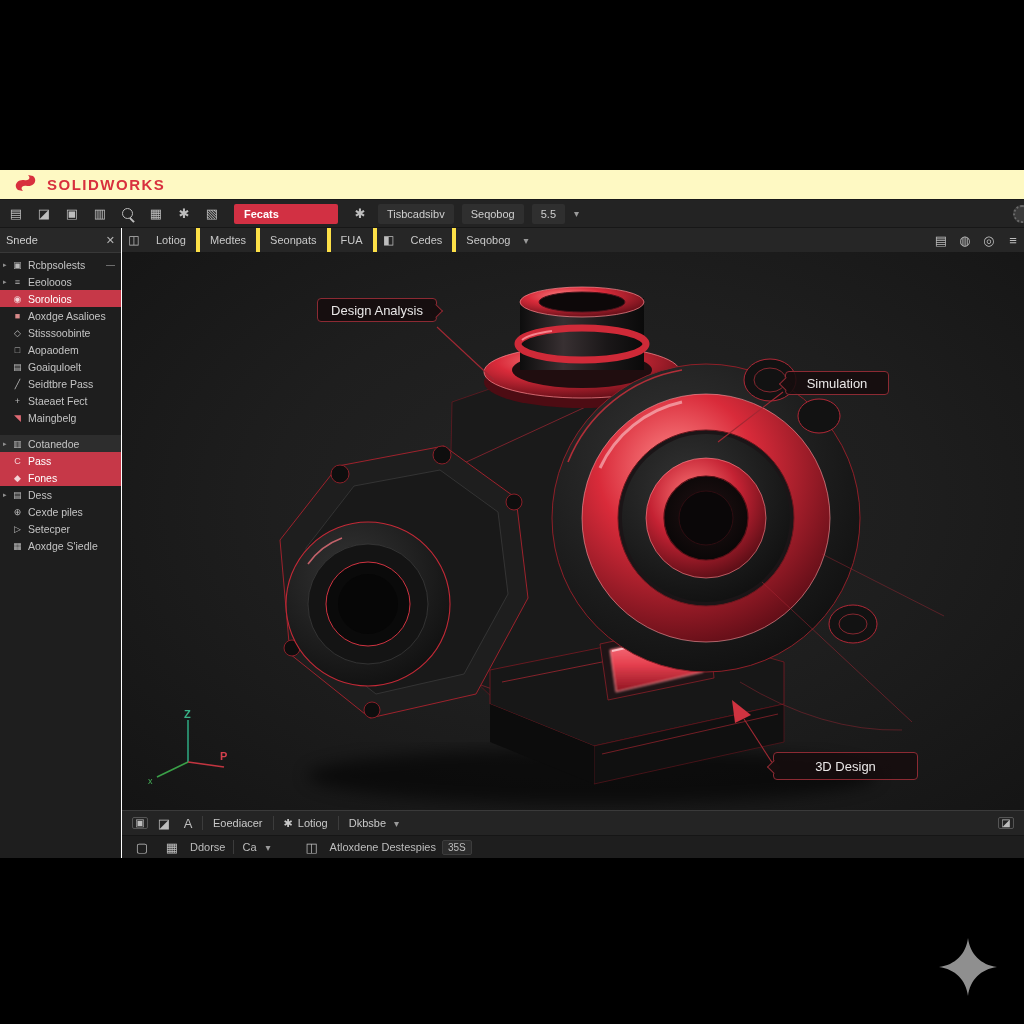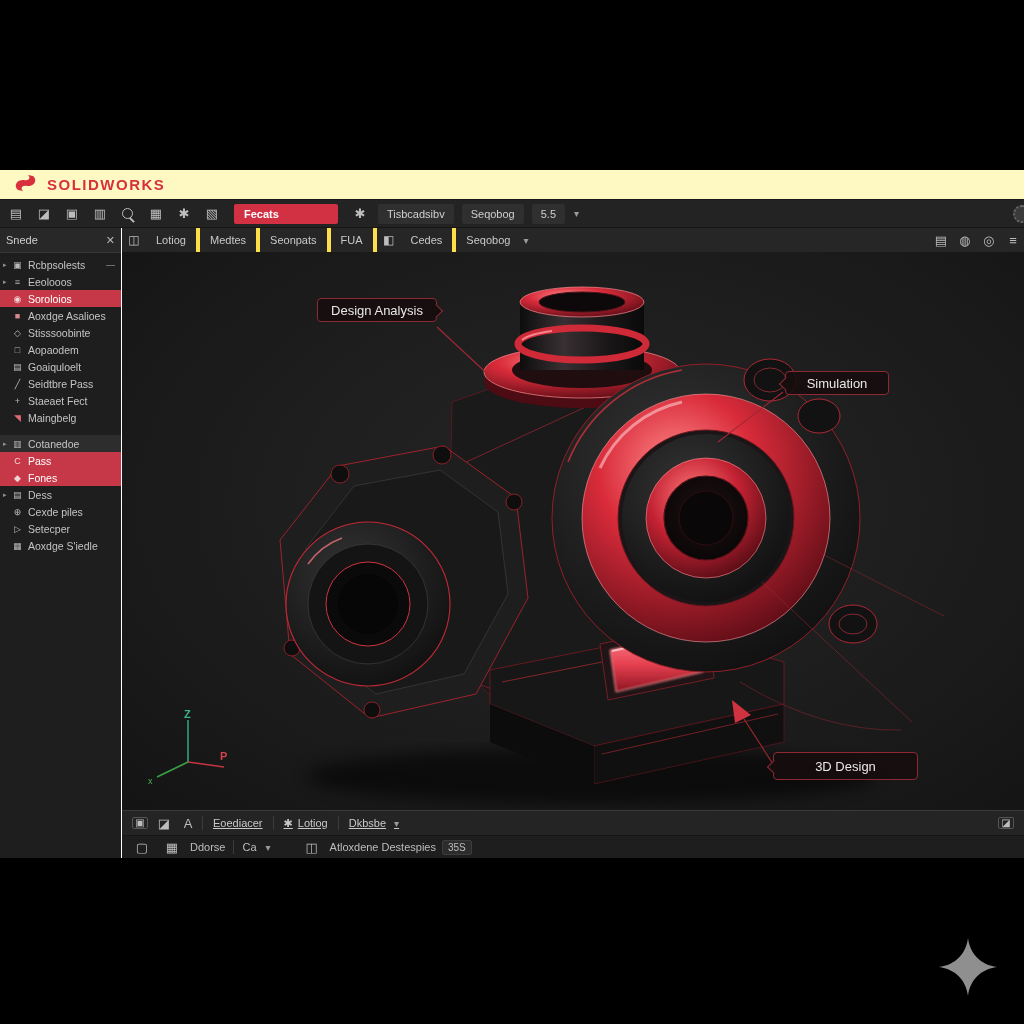--- a/index.html
+++ b/index.html
@@ -70,21 +70,21 @@
   .co-da{left:195px;top:46px;width:120px;}
   .co-sim{left:663px;top:119px;width:104px;}
   .co-3ds{left:651px;top:500px;width:145px;height:28px;}
 
   .triad{position:absolute;left:22px;top:458px;width:90px;height:84px;}
 
   
   .vptoolbar{position:absolute;left:122px;top:640px;right:0;height:26px;background:#242424;
              border-top:1px solid #3a3a3a;border-bottom:1px solid #161616;display:flex;align-items:center;
              font-size:11px;color:#c9c9c9;padding-left:6px;box-sizing:border-box;}
-  .vp-btn{display:flex;align-items:center;gap:5px;padding:0 8px;height:100%;text-decoration:underline;}
+  .vp-btn{display:flex;align-items:center;gap:5px;padding:0 8px;height:100%;}
   .vsep{width:1px;height:14px;background:#3c3c3c;margin:0 2px;}
   .vp-right{margin-left:auto;margin-right:6px;}
   .boxed-ico{border:1px solid #555;border-radius:2px;padding:0 2px;font-size:10px;color:#bdbdbd;}
 
   
   .statusbar{position:absolute;left:122px;top:666px;right:0;bottom:0;background:#1e1e1e;
              display:flex;align-items:center;font-size:11px;color:#bdbdbd;padding-left:8px;box-sizing:border-box;gap:6px;}
   .st-badge{background:#2c2c2c;border:1px solid #3c3c3c;border-radius:2px;padding:1px 5px;font-size:10px;}
 
   .sparkle{position:absolute;left:939px;top:938px;}

